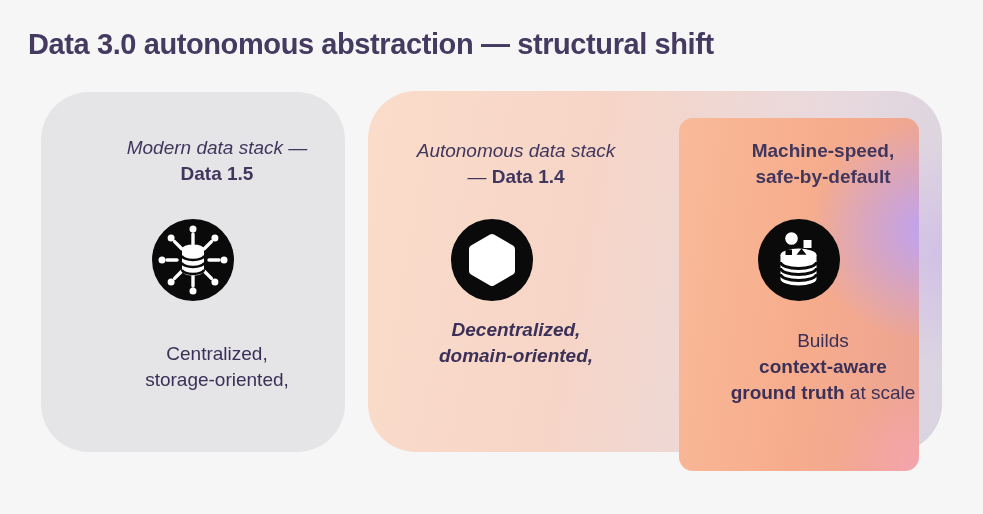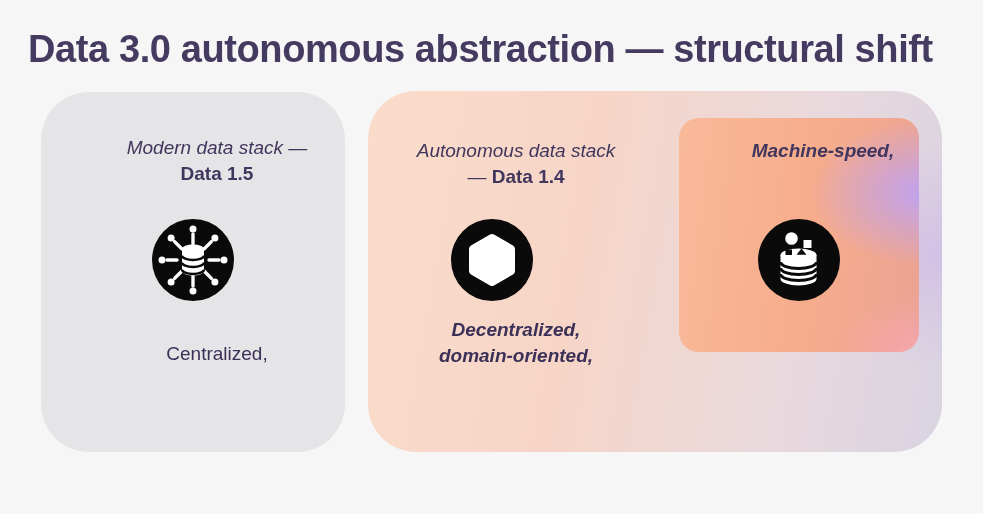--- a/index.html
+++ b/index.html
@@ -11,21 +11,21 @@
     width: 983px;
     height: 514px;
     background: #f7f6f7;
     overflow: hidden;
   }
 
   .page-title {
     position: absolute;
     left: 28px;
     top: 28px;
-    font-size: 38px;
+    font-size: 29px;
     font-weight: bold;
     letter-spacing: -0.4px;
     color: #453a60;
     white-space: nowrap;
   }
 
   .card {
     position: absolute;
     border-radius: 48px;
   }
@@ -40,27 +40,26 @@
     left: 368px; top: 91px;
     width: 574px; height: 361px;
     background:
       radial-gradient(40% 45% at 100% 45%, rgba(196,170,236,0.45) 0%, rgba(196,170,236,0) 70%),
       linear-gradient(100deg, #fbdcca 0%, #f6d5c7 38%, #e9d9dd 72%, #d9d3e1 100%);
   }
 
   .card-inner {
     position: absolute;
     left: 311px; top: 27px;
-    width: 240px; height: 234px;
-    border-radius: 20px;
+    width: 240px; height: 353px;
+    border-radius: 14px;
     background:
       radial-gradient(75% 48% at 103% 32%, #bfa3f1 0%, rgba(191,163,241,0) 65%),
       radial-gradient(55% 38% at 102% 100%, rgba(246,165,176,0.95) 0%, rgba(246,165,176,0) 65%),
       linear-gradient(97deg, #f9ba99 0%, #f6ac8c 55%, #eba393 100%);
-    font-style: italic;
   }
 
   .middle-zone {
     position: absolute;
     left: 0; top: 0;
     width: 248px; height: 100%; border-radius: 23px;
   }
 
   .block {
     position: absolute;
@@ -141,21 +140,21 @@
         <g stroke="#0a0a0a" stroke-width="2.4" fill="none">
           <path d="M30 36.5 A11 4.5 0 0 0 52 36.5"></path>
           <path d="M30 43.5 A11 4.5 0 0 0 52 43.5"></path>
           <path d="M30 50.5 A11 4.5 0 0 0 52 50.5"></path>
         </g>
       </svg>
     </div>
 
     <div class="block b-gray">
       <span>Centralized,</span><br>
-      <br>
+      <span>storage-oriented,</span><br>
     </div>
   </section>
 
   <section class="card card-gradient">
 
     <div class="middle-zone">
       <div class="block card-heading t-mid">
         <span class="italic">Autonomous data stack</span><br>
         <span>— </span><span class="bold">Data 1.4</span>
       </div>
@@ -169,20 +168,21 @@
 
       <div class="block bold b-mid">
         <span>Decentralized,</span><br>
         <span>domain-oriented,</span><br>
       </div>
     </div>
 
     <section class="card-inner">
       <div class="block card-heading bold t-inner">
         <span>Machine-speed,</span><br>
+        <span>safe-by-default</span>
       </div>
 
       <div class="icon-wrap i-inner">
         <svg viewBox="0 0 82 82" aria-hidden="true">
           <circle cx="41" cy="41" r="41" fill="#0a0a0a"></circle>
           <g fill="#ffffff">
             <circle cx="33.5" cy="19.5" r="6.3"></circle>
             <rect x="45.5" y="21" width="8" height="8"></rect>
             <path d="M22.5 36 L22.5 60 A18 6.5 0 0 0 58.5 60 L58.5 36 Z"></path>
             <ellipse cx="40.5" cy="36" rx="18" ry="6.5"></ellipse>
@@ -192,17 +192,22 @@
             <path d="M43.5 29.5 L48.5 35.8 L38.5 35.8 Z"></path>
           </g>
           <g stroke="#0a0a0a" stroke-width="3" fill="none">
             <path d="M22.5 43 A18 6.5 0 0 0 58.5 43"></path>
             <path d="M22.5 49 A18 6.5 0 0 0 58.5 49"></path>
             <path d="M22.5 55 A18 6.5 0 0 0 58.5 55"></path>
           </g>
         </svg>
       </div>
 
+      <div class="block b-inner">
+        <span>Builds</span><br>
+        <span class="bold">context-aware</span><br>
+        <span class="bold">ground truth</span><span> at scale</span>
+      </div>
     </section>
 
   </section>
 
 </div>
 
 </body></html>

